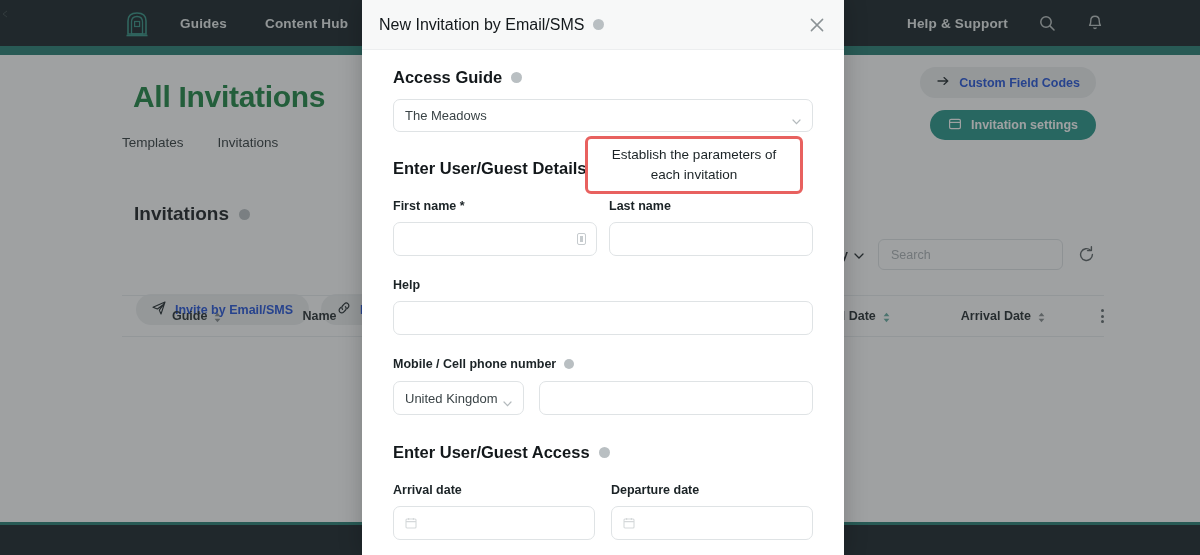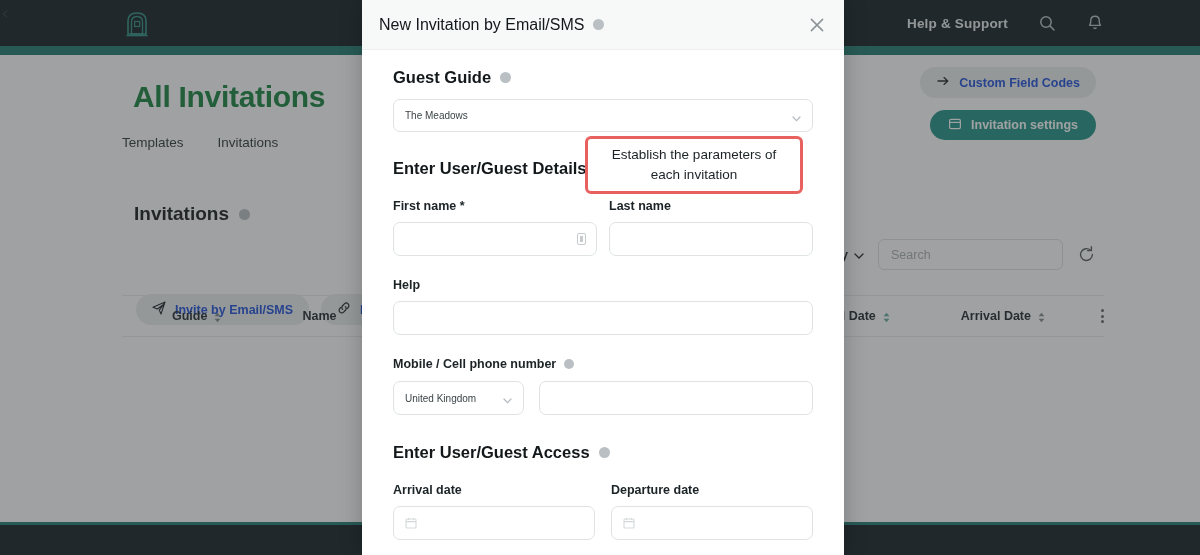--- a/index.html
+++ b/index.html
@@ -110,21 +110,21 @@
     height: 50px; background: #f7f8f8; border-bottom: 1px solid #eceeef;
     display: flex; align-items: center; padding: 0 18px 0 17px;
   }
   .modal-title { font-size: 16px; font-weight: normal; color: #13181b; }
   .modal-body { padding: 0 31px; position: relative; }
   .m-sec-title-row { display: flex; align-items: center; gap: 9px; margin-top: 18px; }
   .m-sec-title { font-size: 16.5px; font-weight: bold; color: #13181b; }
   .field-label { font-size: 12.5px; font-weight: bold; color: #1b2326; display: flex; align-items: center; gap: 8px; }
   .inp {
     height: 33px; border: 1px solid #dfe3e5; border-radius: 7px; background: #fff;
-    display: flex; align-items: center; padding: 0 11px; font-size: 10px; color: #3b4447;
+    display: flex; align-items: center; padding: 0 11px; font-size: 13px; color: #3b4447;
     position: relative;
   }
   .inp.tall { height: 34px; }
   .two-col { display: flex; gap: 16px; }
   .two-col > div { flex: 1; }
   .sel-caret {
     position: absolute; right: 11px; top: 50%; transform: translateY(-50%);
     width: 9px; height: 6px;
   }
   .autofill-ic {
@@ -156,20 +156,24 @@
             <path d="M1 4 L5 1 M1 4 L5 7" stroke="#9aa4a6" stroke-width="1" fill="none"></path>
           </svg>
       </div>
       <div class="nav-logo">
         <svg viewBox="0 0 30 30" width="30" height="30">
           <path d="M6 26 L6 13 Q6 5 15 5 Q24 5 24 13 L24 26 Z" fill="none" stroke="#2e8f80" stroke-width="1.6"></path>
           <path d="M9.5 26 L9.5 14 Q9.5 8.5 15 8.5 Q20.5 8.5 20.5 14 L20.5 26 Z" fill="none" stroke="#2e8f80" stroke-width="1.3"></path>
           <rect x="12.6" y="13.5" width="5" height="5" fill="none" stroke="#2e8f80" stroke-width="1.2"></rect>
           <path d="M4.5 27.5 L25.5 27.5" stroke="#2e8f80" stroke-width="1.6"></path>
         </svg>
+      </div>
+      <div class="nav-links">
+        <span class="nav-link">Guides</span>
+        <span class="nav-link">Content Hub</span>
       </div>
       <div class="nav-right">
         <span class="nav-link">Help &amp; Support</span>
         <span class="nav-icon">
           <svg viewBox="0 0 18 18" width="18" height="18">
               <circle cx="8" cy="8" r="5.2" fill="none" stroke="#d8dddd" stroke-width="1.5"></circle>
               <path d="M11.9 11.9 L16 16" stroke="#d8dddd" stroke-width="1.5" stroke-linecap="round"></path>
             </svg>
         </span>
         <span class="nav-icon">
@@ -312,21 +316,21 @@
       </span>
     </div>
 
     <div class="modal-body">
 
       <div class="callout">
         <span>Establish the parameters of each invitation</span>
       </div>
 
       <div class="m-sec-title-row">
-        <span class="m-sec-title">Guest Guide</span>
+        <span class="m-sec-title">Access Guide</span>
         <span class="info-dot"></span>
       </div>
       <div class="inp" style="margin-top:12px;">
         <span>The Meadows</span>
         <span class="sel-caret">
           <svg viewBox="0 0 9 6" width="9" height="6">
               <path d="M1 1 L4.5 4.6 L8 1" fill="none" stroke="#b4babd" stroke-width="1.2" stroke-linecap="round"></path>
             </svg>
         </span>
       </div>

